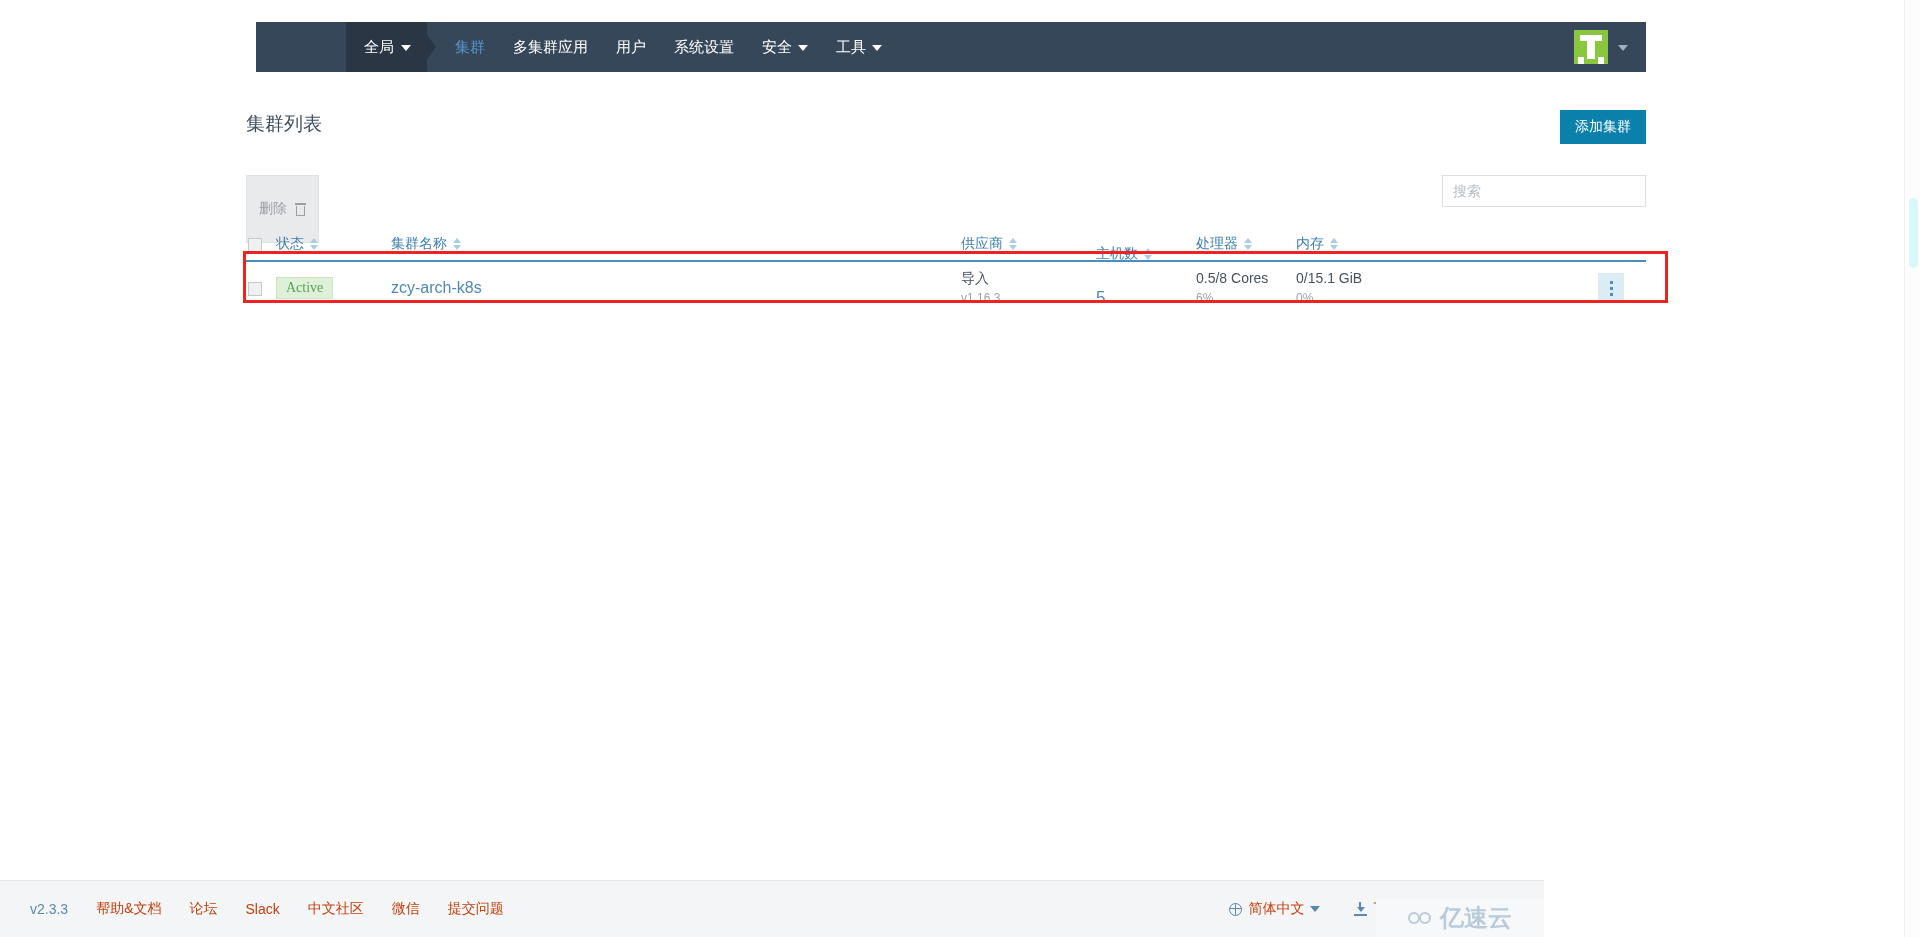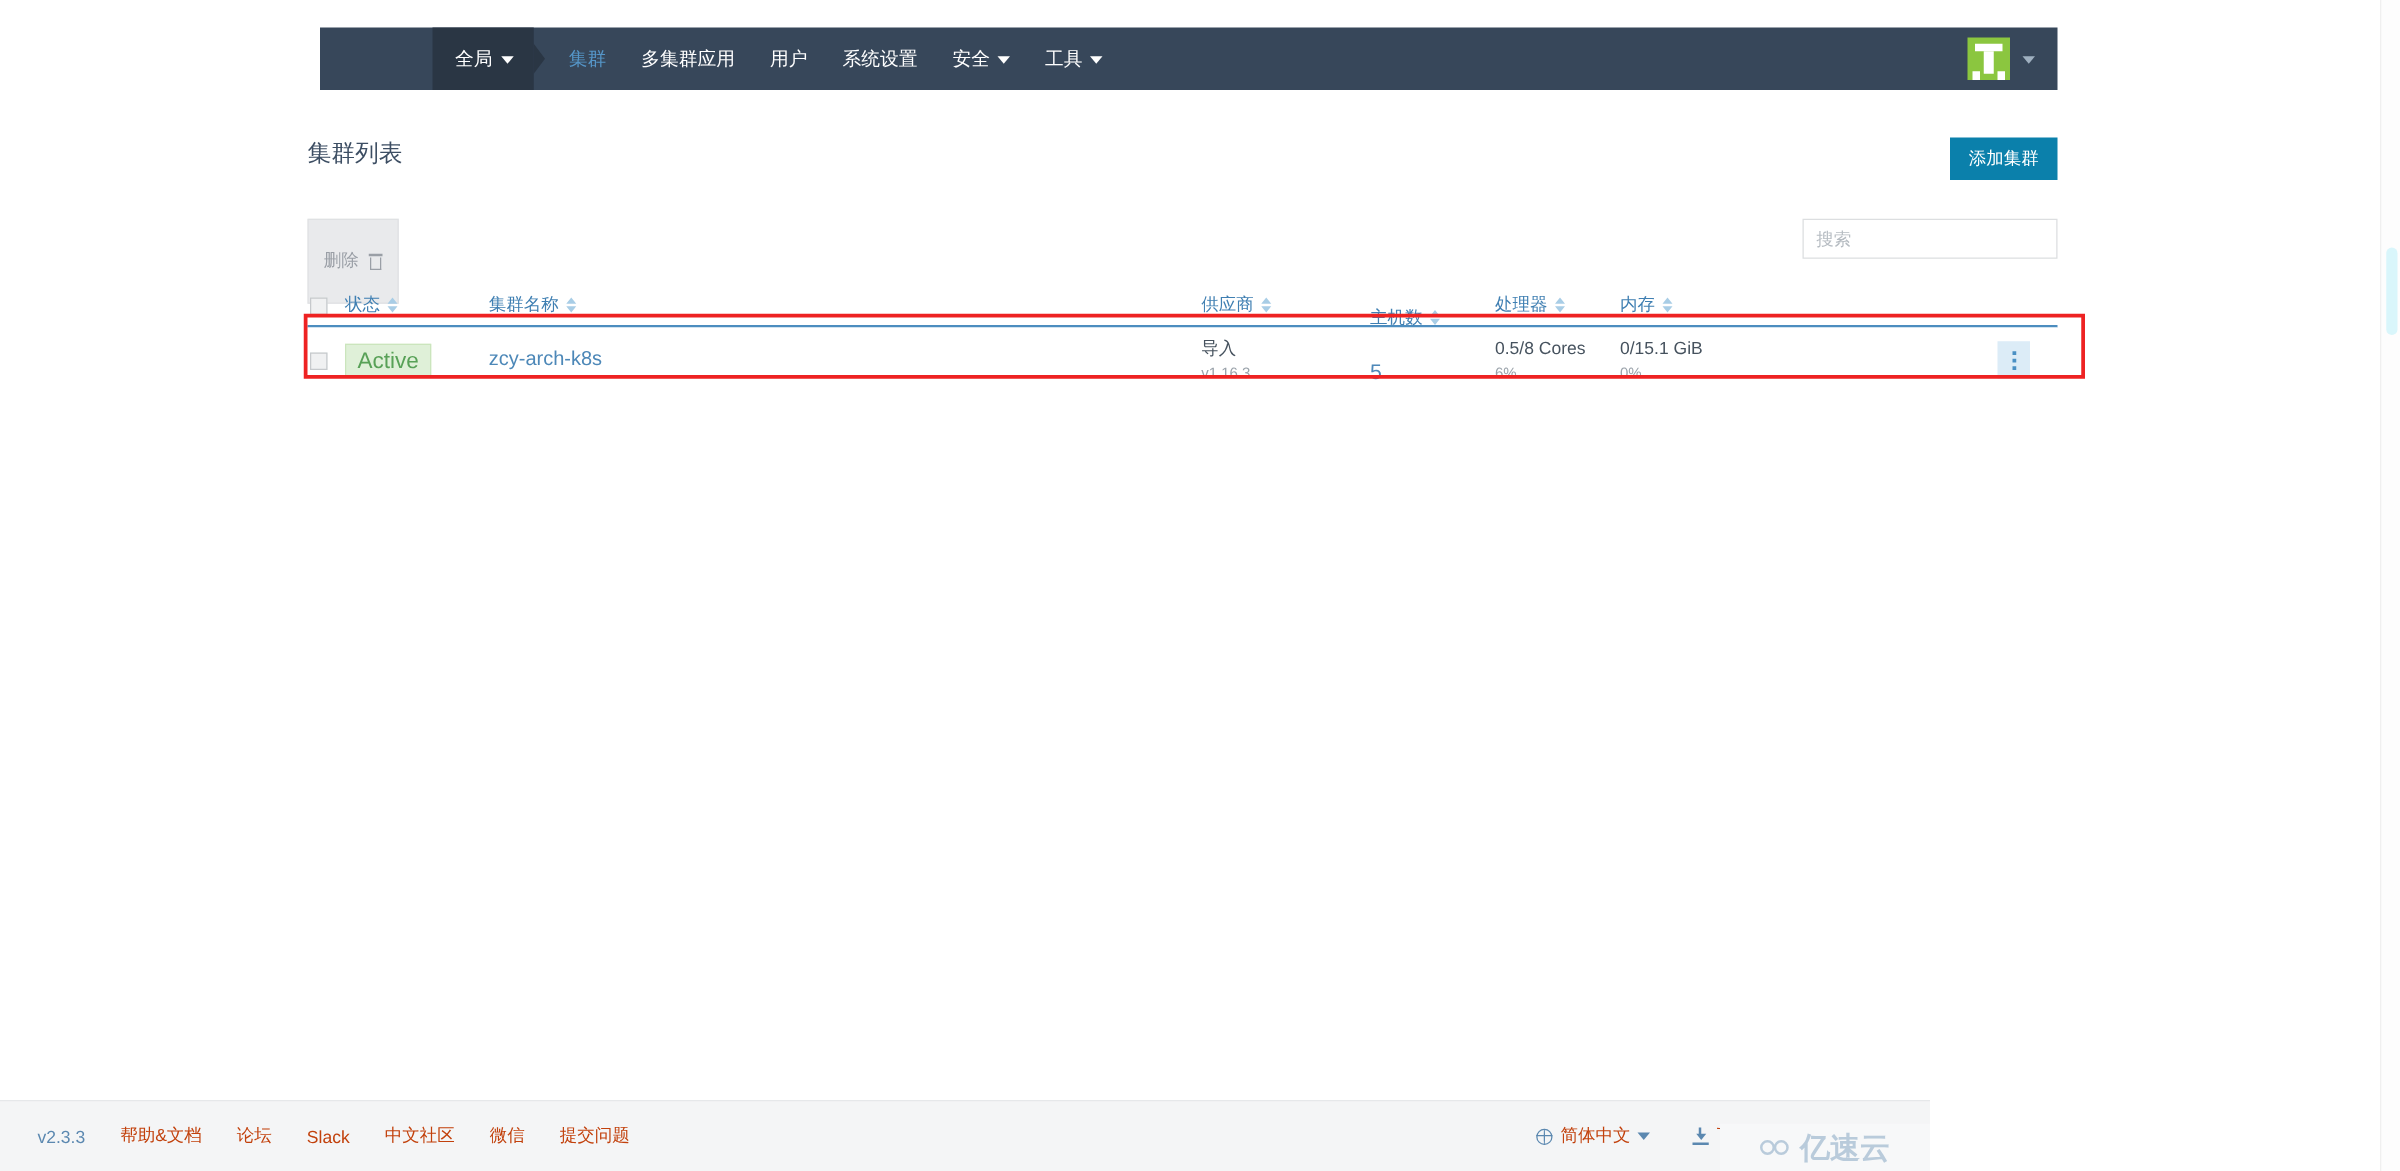--- a/index.html
+++ b/index.html
@@ -164,21 +164,21 @@
   input[type=checkbox].cb {
     -webkit-appearance: none; appearance: none;
     width: 14px; height: 14px;
     border: 1px solid #c6c9cc; background: #f0f1f2;
     margin: 0; vertical-align: middle; cursor: pointer;
   }
   .badge {
     display: inline-block;
     background: #dff0d8; color: #58a157;
     border: 1px solid #cbe5bd;
-    padding: 2px 9px; font-size: 18px;
+    padding: 2px 9px; font-size: 14px; font-family: Liberation Serif, serif;
   }
   .link { color: #4d88b8; font-size: 16px; text-decoration: none; cursor: pointer; }
   .cell-main { color: #46525e; font-size: 14px; line-height: 17px; }
   .cell-sub { color: #9aa2aa; font-size: 12px; line-height: 16px; margin-top: 3px; }
   .hosts-num { color: #4d88b8; font-size: 17px; }
   .kebab {
     width: 26px; height: 30px; background: #dcecf7;
     display: flex; flex-direction: column; align-items: center; justify-content: center;
     gap: 3px; cursor: pointer;
   }

